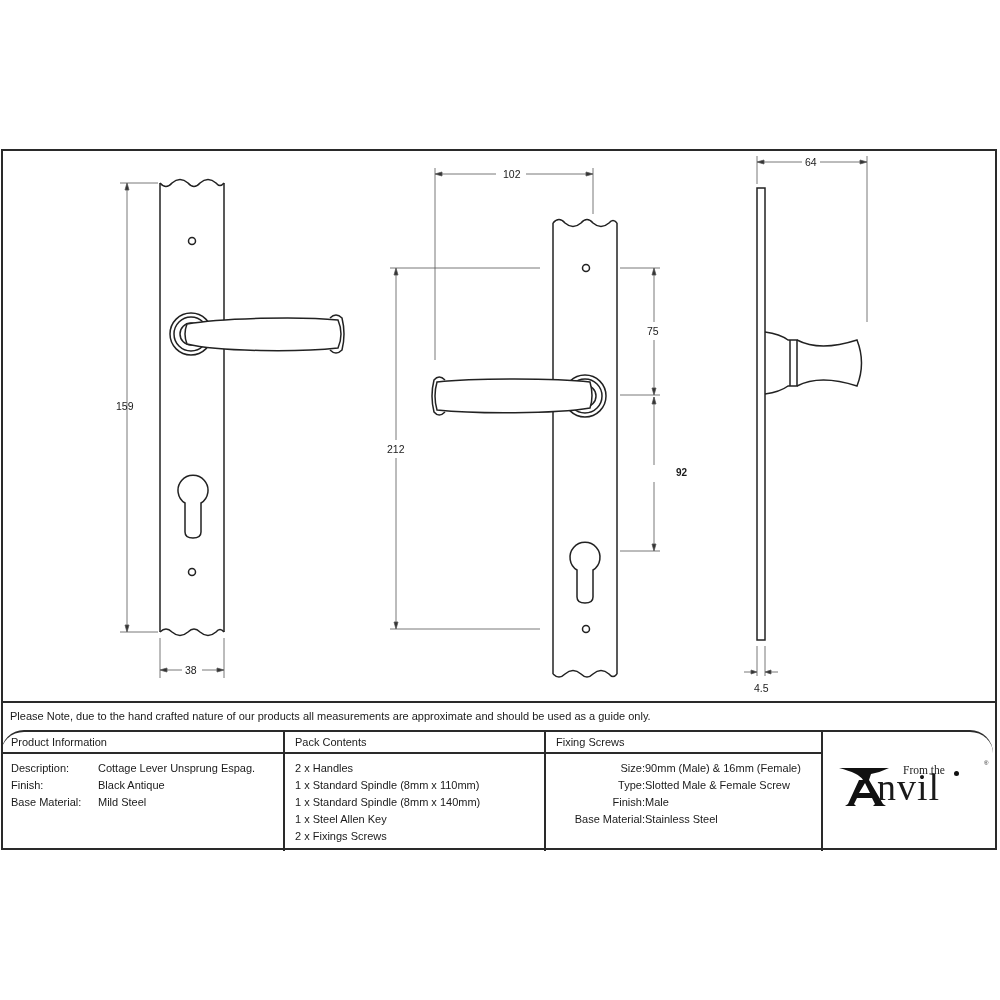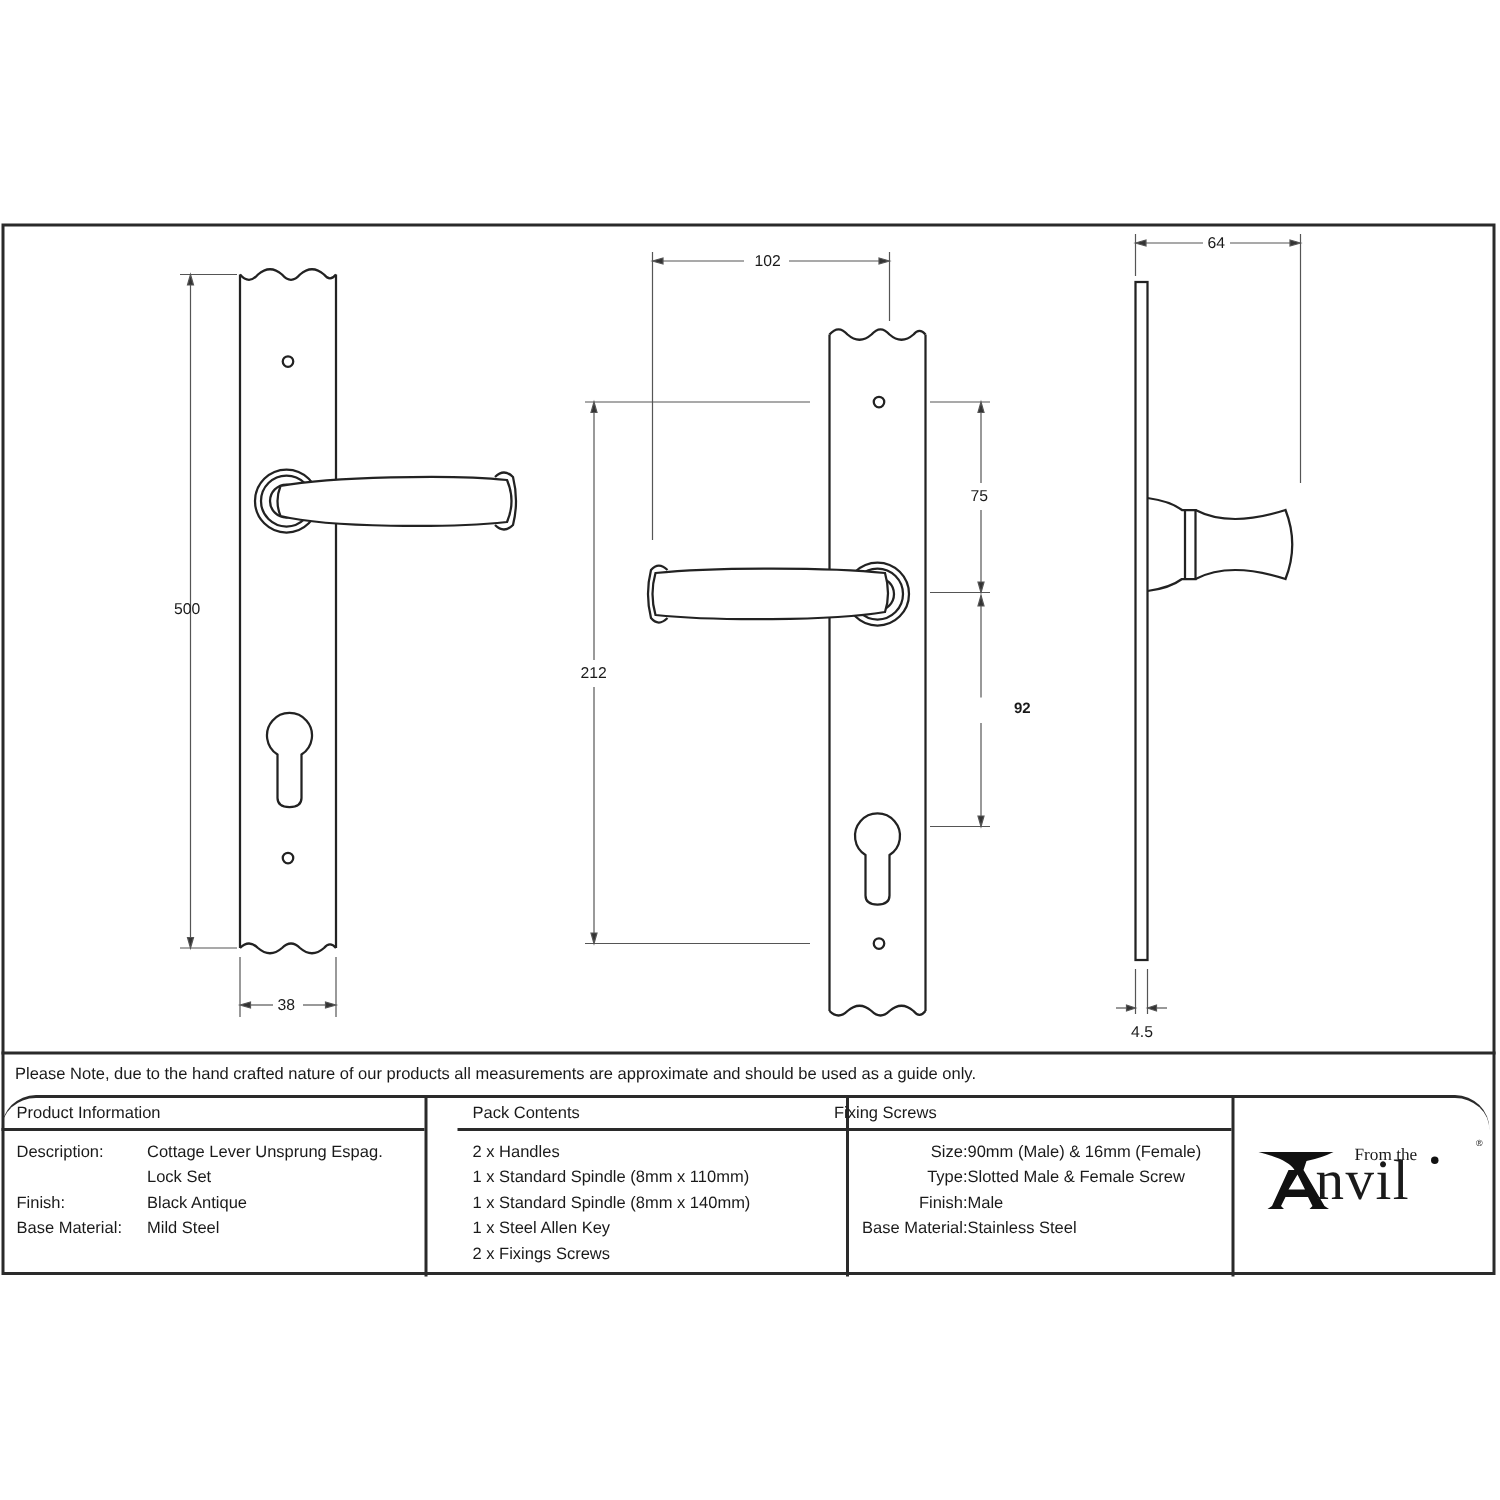--- a/index.html
+++ b/index.html
@@ -14,21 +14,21 @@
   .info-grid { position: absolute; left: 1px; top: 730px; width: 992px; height: 120px;
                border-top: 2px solid #2a2a2a; box-sizing: border-box; border-radius: 23px; }
   .col { position: absolute; top: 0; height: 119px; box-sizing: border-box; }
   .col-head { height: 22px; border-bottom: 2px solid #2a2a2a; box-sizing: border-box;
               font-size: 11px; padding: 4px 0 0 10px; }
   .col-body { padding: 6px 0 0 10px; font-size: 11px; line-height: 17px; }
   .row { display: flex; }
   .row .k { width: 87px; flex: none; }
   .row .v { flex: 1; }
   .c1 { left: 0; width: 284px; border-right: 2px solid #2a2a2a; }
-  .c2 { left: 284px; width: 261px; border-right: 2px solid #2a2a2a; margin-left: 20px; }
+  .c2 { left: 284px; width: 261px; border-right: 2px solid #2a2a2a; }
   .c3 { left: 545px; width: 277px; border-right: 2px solid #2a2a2a; }
   .c3 .row .k { width: 89px; text-align: right; }
   .c4 { left: 822px; width: 172px; }
   .logo { position: absolute; left: 14px; top: 30px; width: 150px; height: 50px; }
 </style>
 </head>
 <body>
 
 <div class="frame"></div>
 
@@ -126,42 +126,38 @@
 
     <line x1="757" y1="646" x2="757" y2="676"></line>
     <line x1="765" y1="646" x2="765" y2="676"></line>
     <line x1="744" y1="672" x2="755" y2="672"></line>
     <line x1="767" y1="672" x2="778" y2="672"></line>
     <polygon points="757,672 751,670 751,674"></polygon>
     <polygon points="765,672 771,670 771,674"></polygon>
   </g>
 </svg>
 
-<div style="position:absolute;left:116px;top:400px;font-size:10.5px;">500</div>
+<div style="position:absolute;left:116px;top:400px;font-size:10.5px;">159</div>
 <div style="position:absolute;left:185px;top:664px;font-size:10.5px;">38</div>
 <div style="position:absolute;left:503px;top:168px;font-size:10.5px;">102</div>
 <div style="position:absolute;left:387px;top:443px;font-size:10.5px;">212</div>
 <div style="position:absolute;left:647px;top:325px;font-size:10.5px;">75</div>
 <div style="position:absolute;left:676px;top:467px;font-size:10px;font-weight:bold;">92</div>
 <div style="position:absolute;left:805px;top:156px;font-size:10.5px;">64</div>
 <div style="position:absolute;left:754px;top:682px;font-size:10.5px;">4.5</div>
 
 <div class="note">Please Note, due to the hand crafted nature of our products all measurements are approximate and should be used as a guide only.</div>
 
 <div class="info-grid">
   <div class="col c1">
     <div class="col-head">Product Information</div>
     <div class="col-body">
       <div class="row">
           <span class="k">Description:</span>
           <span class="v">Cottage Lever Unsprung Espag.</span>
-        </div>
-      <div class="row">
-          <span class="k"></span>
-          <span class="v">Lock Set</span>
         </div>
       <div class="row">
           <span class="k">Finish:</span>
           <span class="v">Black Antique</span>
         </div>
       <div class="row">
           <span class="k">Base Material:</span>
           <span class="v">Mild Steel</span>
         </div>
     </div>

